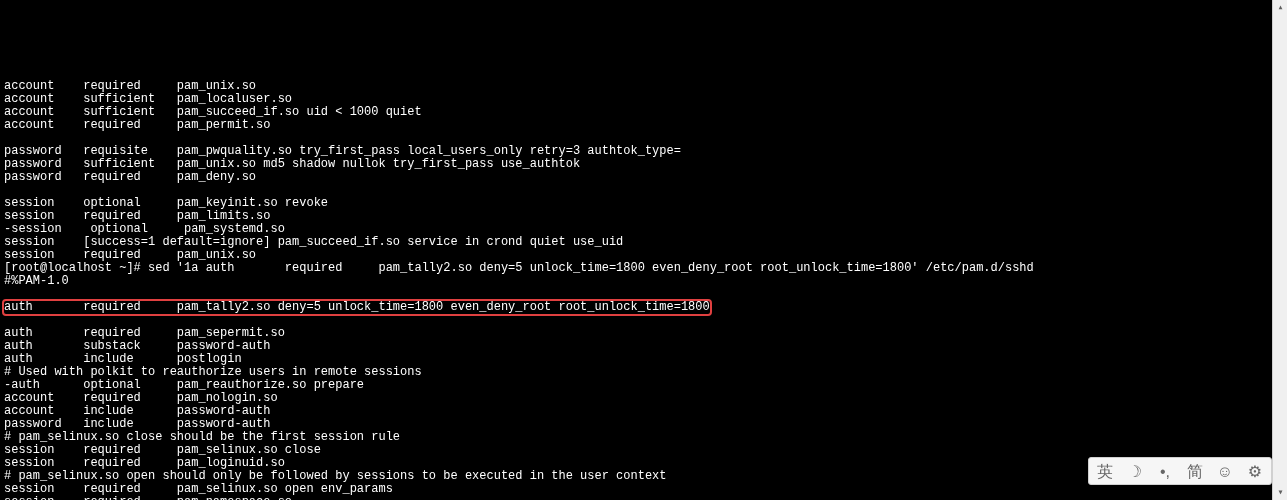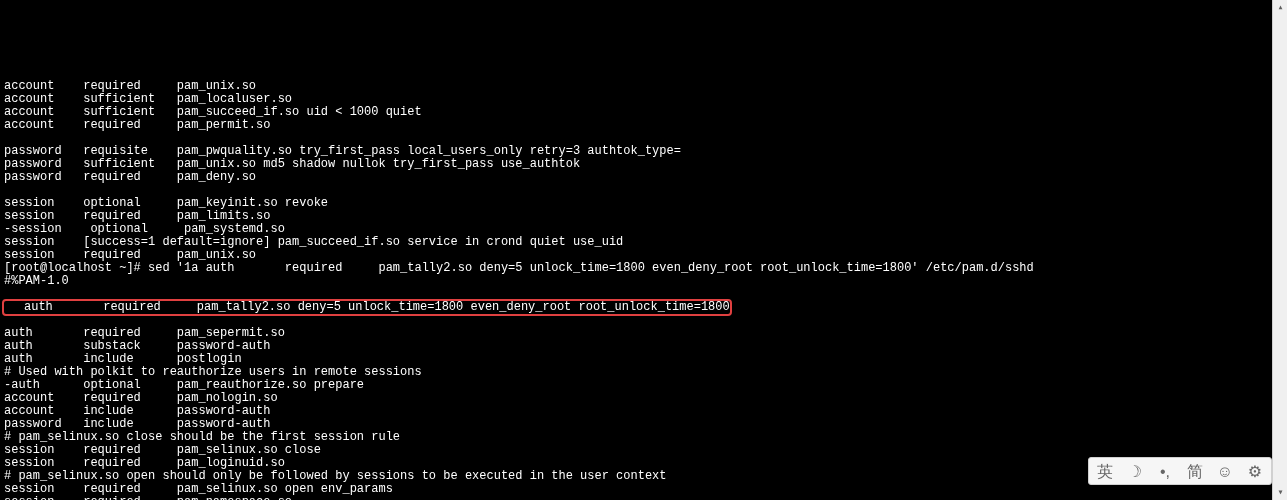--- a/index.html
+++ b/index.html
@@ -15,21 +15,20 @@
       overflow: hidden;
       position: relative;
     }
     .terminal {
       padding: 15px 4px 4px 4px;
       position: relative;
     }
     .highlighted {
       position: relative;
       display: inline-block;
-      padding-left: 20px;
     }
     .highlighted::after {
       content: "";
       position: absolute;
       left: -2px;
       top: -2px;
       right: -2px;
       bottom: -2px;
       border: 2px solid #e04040;
       border-radius: 4px;

